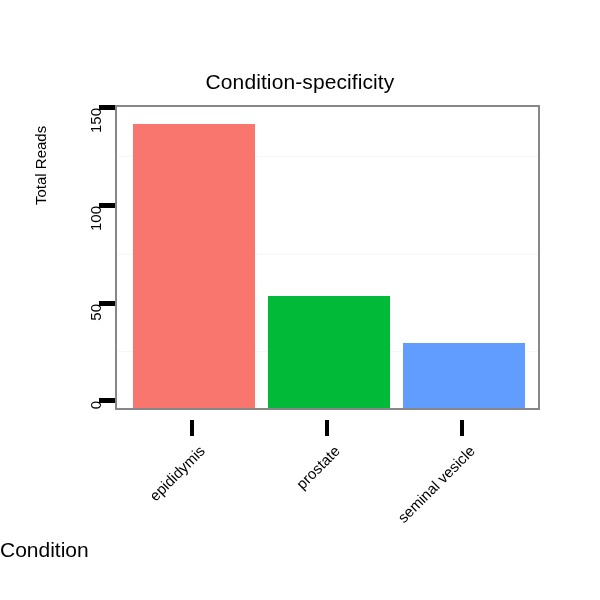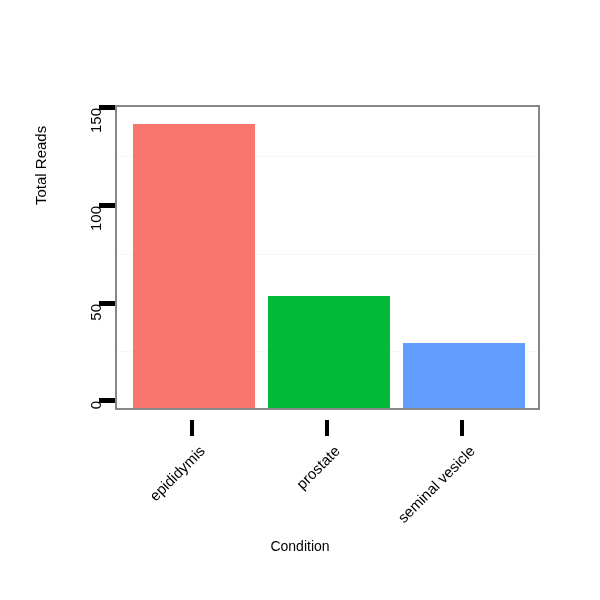--- a/index.html
+++ b/index.html
@@ -118,29 +118,30 @@
     white-space: nowrap;
     transform: rotate(-45deg);
     transform-origin: 100% 0%;
     text-align: right;
   }
   #x-axis-title {
     position: absolute;
     left: 0;
     top: 538px;
     width: 600px;
-    text-align: center;
-    font-size: 14px;
+    text-align: left;
+    font-size: 21px;
   }
 </style>
 </head>
 <body>
 
 <div id="figure">
 
+  <div id="chart-title">Condition-specificity</div>
 
   <div id="plot-area">
     <div class="gridline" style="top:49px;"></div>
     <div class="gridline" style="top:147px;"></div>
     <div class="gridline" style="top:244px;"></div>
 
     <div class="bar" style="left:16px; width:122px; height:284px; background:#F8766D;"></div>
     <div class="bar" style="left:151px; width:122px; height:112px; background:#00BA38;"></div>
     <div class="bar" style="left:286px; width:122px; height:65px; background:#619CFF;"></div>
   </div>

